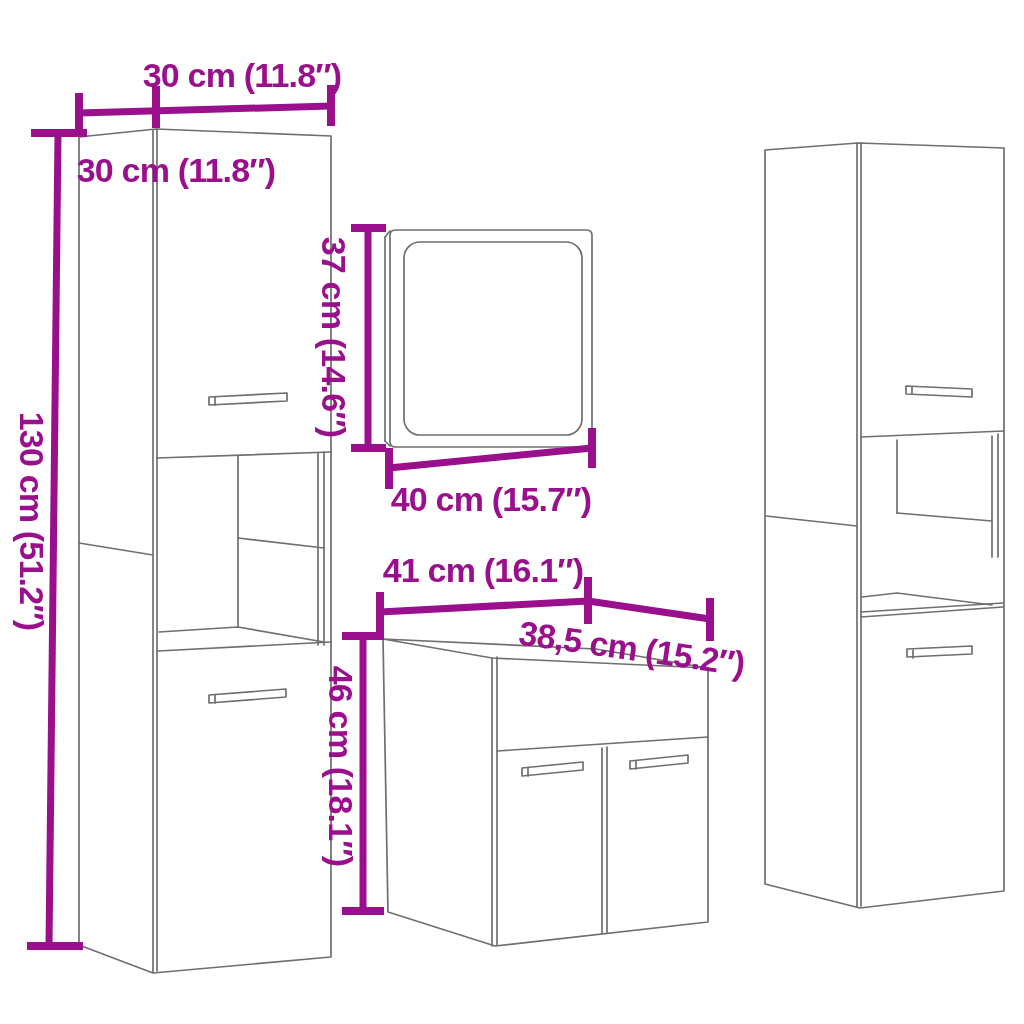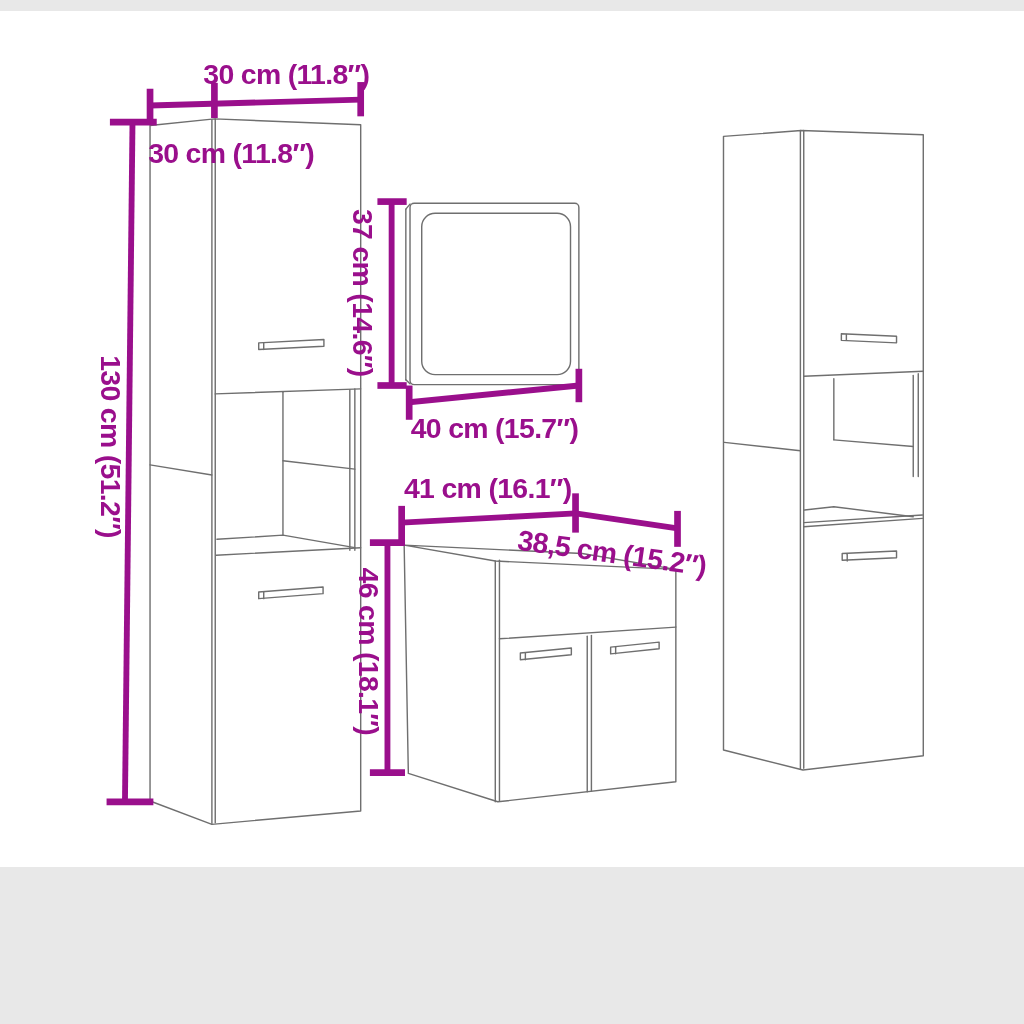--- a/index.html
+++ b/index.html
@@ -2,24 +2,24 @@
 <html style="--dim: #9A0F8C; --line: #6F6F6F; --bg: #FFFFFF;"><head>
 <meta charset="utf-8">
 <style>
   :root{
     --dim:#9A0F8C;
     --line:#6F6F6F;
     --bg:#FFFFFF;
   }
   html,body{margin:0;padding:0;background:#e8e8e8;}
   .stage{
-    width:1024px;height:856px;
+    width:1024px;height:1024px;
     background:var(--bg);
     position:relative;
-    margin:11px auto;
+    margin:0 auto;
     font-family:"Liberation Sans", sans-serif;
   }
   svg{display:block;width:100%;height:100%;}
   .art{stroke:var(--line);stroke-width:1.7;fill:none;stroke-linejoin:round;stroke-linecap:round;}
   .handle{stroke:var(--line);stroke-width:1.7;fill:#ffffff;stroke-linejoin:round;}
   .dimline{stroke:var(--dim);stroke-width:7;fill:none;stroke-linecap:butt;}
   .dimcap{stroke:var(--dim);stroke-width:8;fill:none;stroke-linecap:butt;}
   .dimtext{
     fill:var(--dim);
     font-family:"Liberation Sans", sans-serif;

